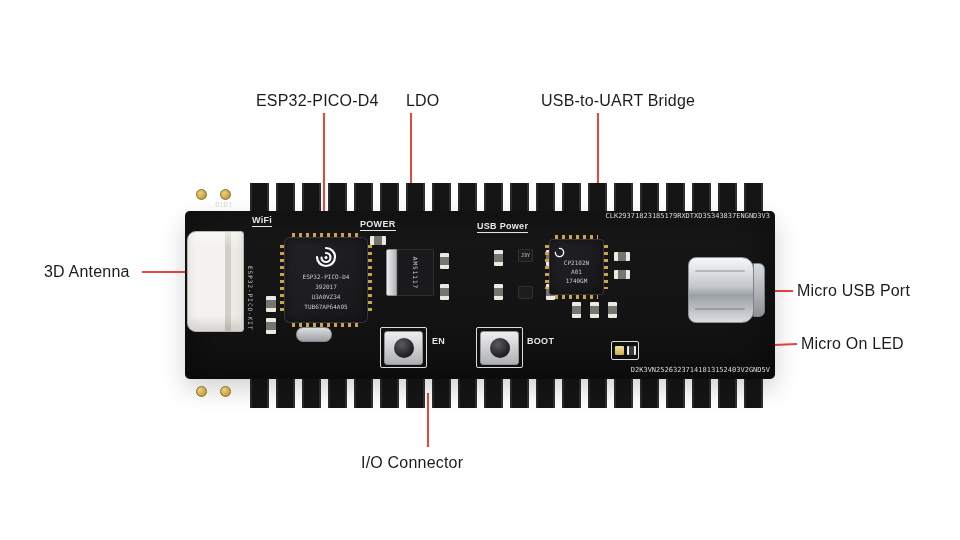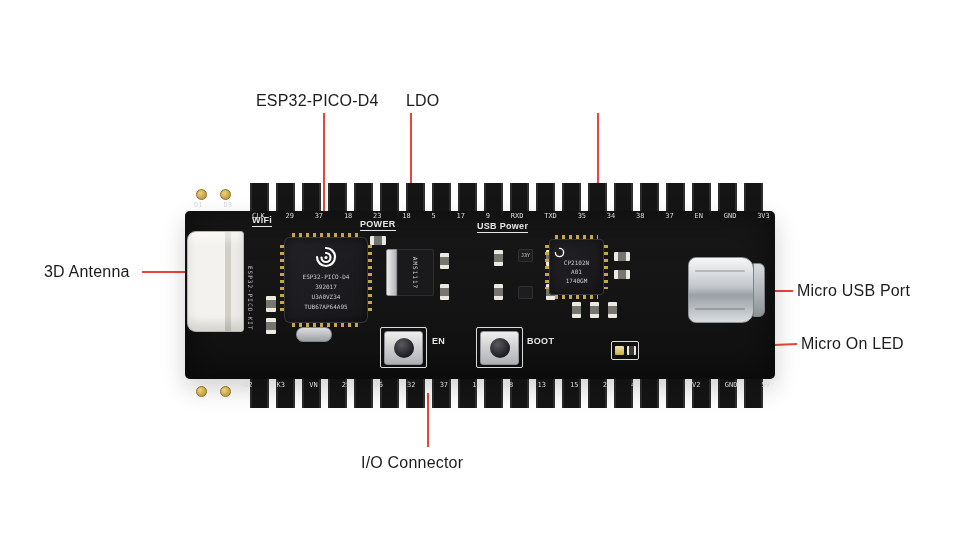--- a/index.html
+++ b/index.html
@@ -7,21 +7,21 @@
   body{font-family:"Liberation Sans",sans-serif}
   .canvas{position:relative;width:960px;height:540px;background:var(--background,#fff);overflow:hidden}
   .ann{position:absolute;font-size:16px;color:var(--label-text,#1c1c1c);white-space:nowrap;letter-spacing:.2px}
   .leaders{position:absolute;left:0;top:0;width:960px;height:540px;pointer-events:none}
   .leaders line{stroke:var(--annotation-red,#e8463b);stroke-width:2}
   .pcb{position:absolute;background:linear-gradient(180deg,#181818,#101010);border-radius:5px;box-shadow:0 10px 24px rgba(0,0,0,.18), inset 0 0 40px rgba(0,0,0,.55)}
   .header-pins{position:absolute;background:repeating-linear-gradient(90deg,#2a2a2a 0 2px,#151515 2px 17px,#303030 17px 19px,transparent 19px 26px)}
   .pad{position:absolute;width:11px;height:11px;border-radius:50%;background:radial-gradient(circle at 35% 35%,#eed27a,#b08a2c);border:1px solid #8c6d20}
   .silk{position:absolute;color:var(--silkscreen-white,#e6e6e6);font-size:9px;font-weight:bold;letter-spacing:.3px}
   .silk.u{border-bottom:1px solid var(--silkscreen-white,#e6e6e6);padding-bottom:1px}
-  .pin-labels{position:absolute;display:flex;justify-content:space-between;font-size:7px;color:#d8d8d8;font-family:"DejaVu Sans Mono",monospace}
+  .pin-labels{position:absolute;display:flex;justify-content:flex-end;font-size:7px;color:#d8d8d8;font-family:"DejaVu Sans Mono",monospace}
   .antenna{position:absolute;background:linear-gradient(90deg,#f4f2ee 0 68%,#d2cfc8 68% 78%,#edebe6 78%);border:1px solid #b9b6af;border-radius:9px 3px 3px 9px;box-shadow:inset 0 -8px 10px rgba(0,0,0,.12), inset 0 8px 10px rgba(255,255,255,.5)}
   .vtext{position:absolute;writing-mode:vertical-rl;font-size:6px;color:#c4c4c4;letter-spacing:1px;font-family:"DejaVu Sans Mono",monospace}
   .chip{position:absolute;background:linear-gradient(135deg,#232327,#17171a);border-radius:6px;box-shadow:inset 0 0 0 1px #35353a, inset 0 0 12px rgba(0,0,0,.6)}
   .chip-txt{position:absolute;left:0;right:0;text-align:center;color:#c9c9cf;font-size:6px;line-height:7px;font-family:"DejaVu Sans Mono",monospace}
   .pins-h{position:absolute;height:4px;background:repeating-linear-gradient(90deg,#c9a54a 0 3px,transparent 3px 7px)}
   .pins-v{position:absolute;width:4px;background:repeating-linear-gradient(180deg,#c9a54a 0 3px,transparent 3px 7px)}
   .passive-v{position:absolute;background:linear-gradient(180deg,#ece9e3 0 26%,#77756f 26% 74%,#ece9e3 74%);border-radius:1px}
   .passive-h{position:absolute;background:linear-gradient(90deg,#ece9e3 0 26%,#77756f 26% 74%,#ece9e3 74%);border-radius:1px}
   .sot23{position:absolute;background:#1d1d20;border-radius:2px;color:#d8d8d8;font-size:5px;line-height:13px;text-align:center;box-shadow:inset 0 0 0 1px #303034;font-family:"DejaVu Sans Mono",monospace}
   .ldo-tab{position:absolute;background:linear-gradient(90deg,#efefef,#b3b5b7);border-radius:2px 0 0 2px;border:1px solid #8f9194}
@@ -38,20 +38,21 @@
   .res-chip{position:absolute;background:linear-gradient(90deg,#ece9e3 0 25%,#3a3a38 25% 75%,#ece9e3 75%);border-radius:1px}
   .logo-wrap{position:absolute}
 </style>
 </head>
 <body>
 
 <div class="canvas">
 
   <div class="ann" style="left:256px;top:92px">ESP32-PICO-D4</div>
   <div class="ann" style="left:406px;top:92px">LDO</div>
+  <div class="ann" style="left:541px;top:92px">USB-to-UART Bridge</div>
   <div class="ann" style="left:44px;top:263px">3D Antenna</div>
   <div class="ann" style="left:797px;top:282px">Micro USB Port</div>
   <div class="ann" style="left:801px;top:335px">Micro On LED</div>
   <div class="ann" style="left:361px;top:454px">I/O Connector</div>
 
   <svg class="leaders">
     <line x1="324" y1="113" x2="324" y2="257"></line>
     <line x1="411" y1="113" x2="411" y2="251"></line>
     <line x1="598" y1="113" x2="598" y2="263"></line>
     <line x1="142" y1="272" x2="203" y2="272"></line>
@@ -96,21 +97,21 @@
         <span>RXD</span>
         <span>TXD</span>
         <span>35</span>
         <span>34</span>
         <span>38</span>
         <span>37</span>
         <span>EN</span>
         <span>GND</span>
         <span>3V3</span>
       </div>
-    <div class="pin-labels" style="left:244px;top:381px;width:526px">
+    <div class="pin-labels" style="left:244px;top:366px;width:526px">
         <span>D2</span>
         <span>K3</span>
         <span>VN</span>
         <span>25</span>
         <span>26</span>
         <span>32</span>
         <span>37</span>
         <span>14</span>
         <span>18</span>
         <span>13</span>

